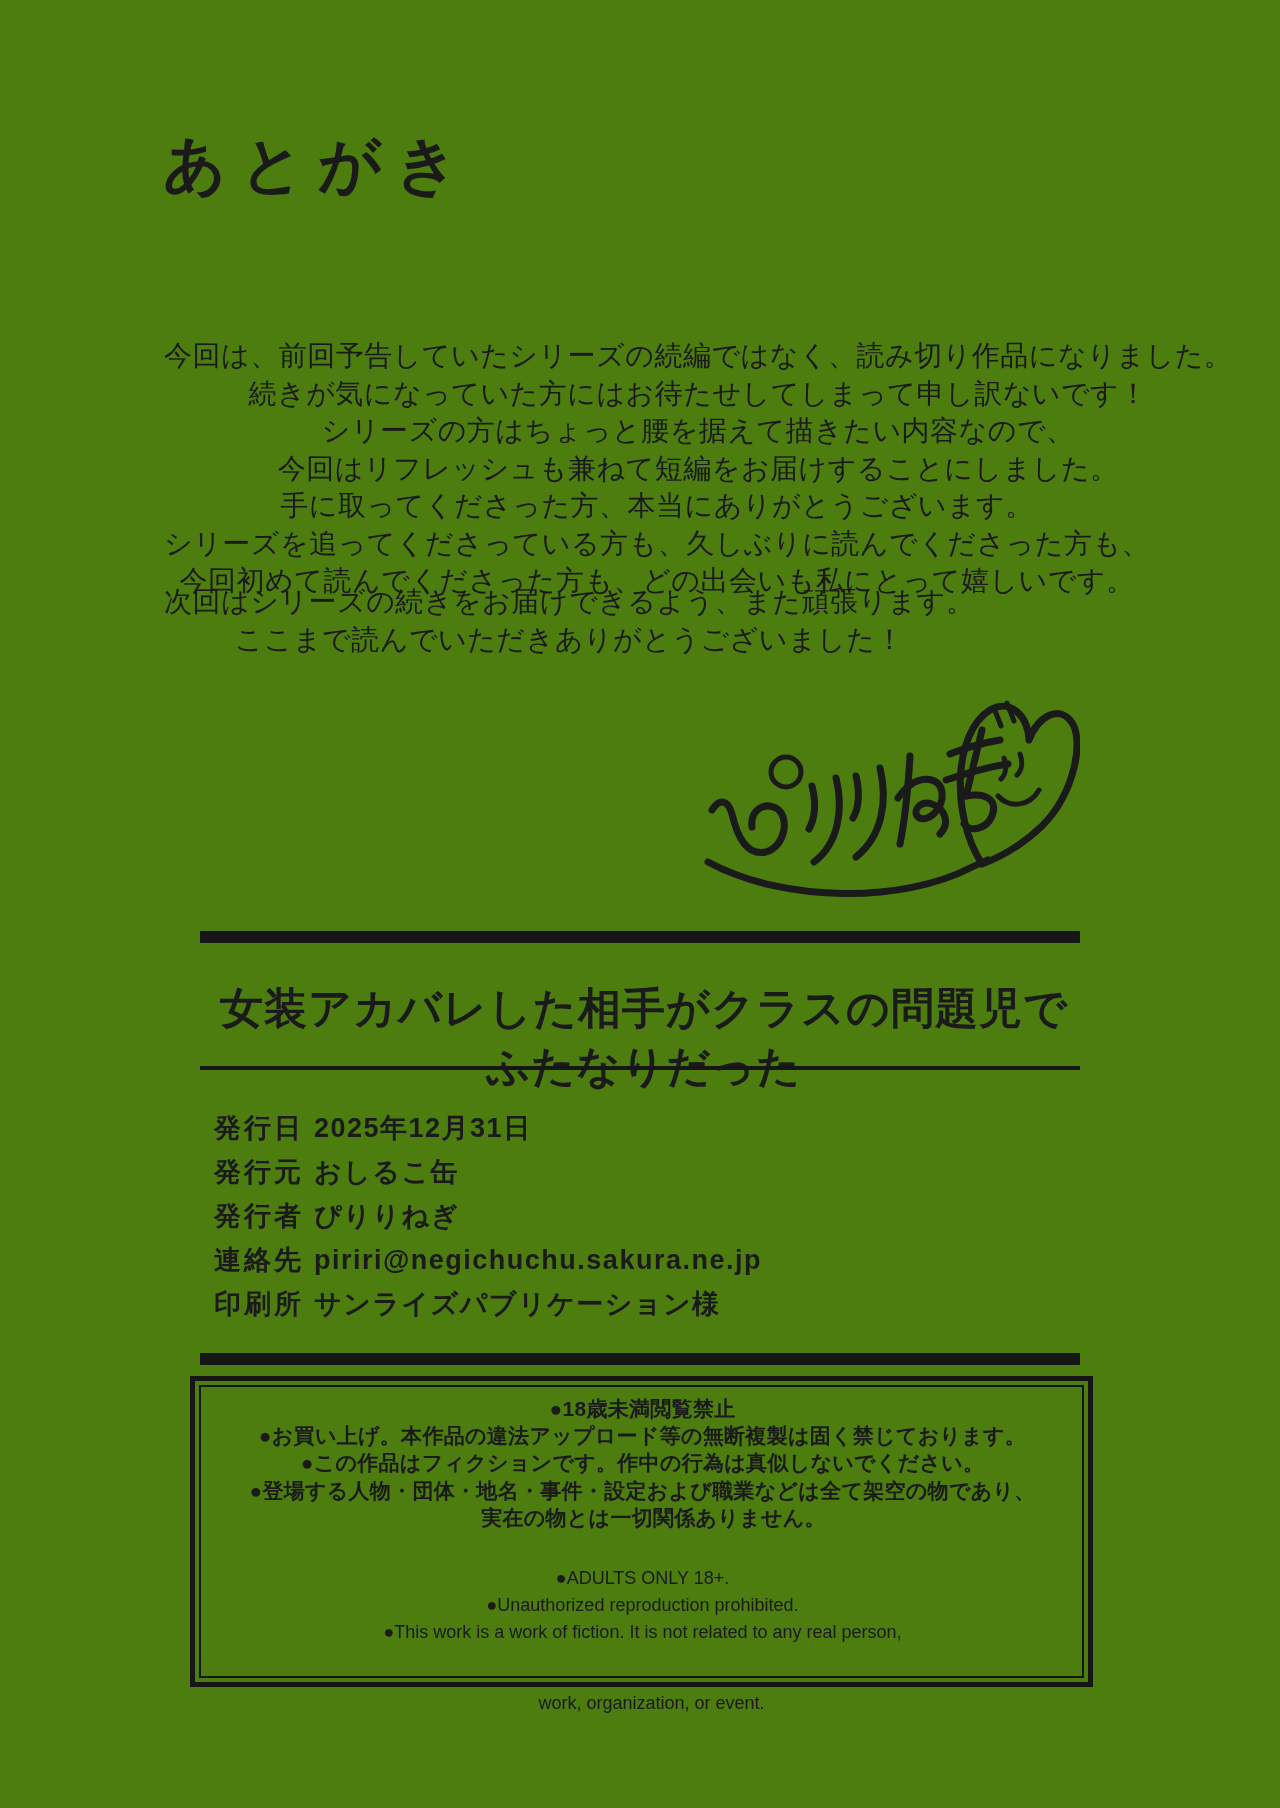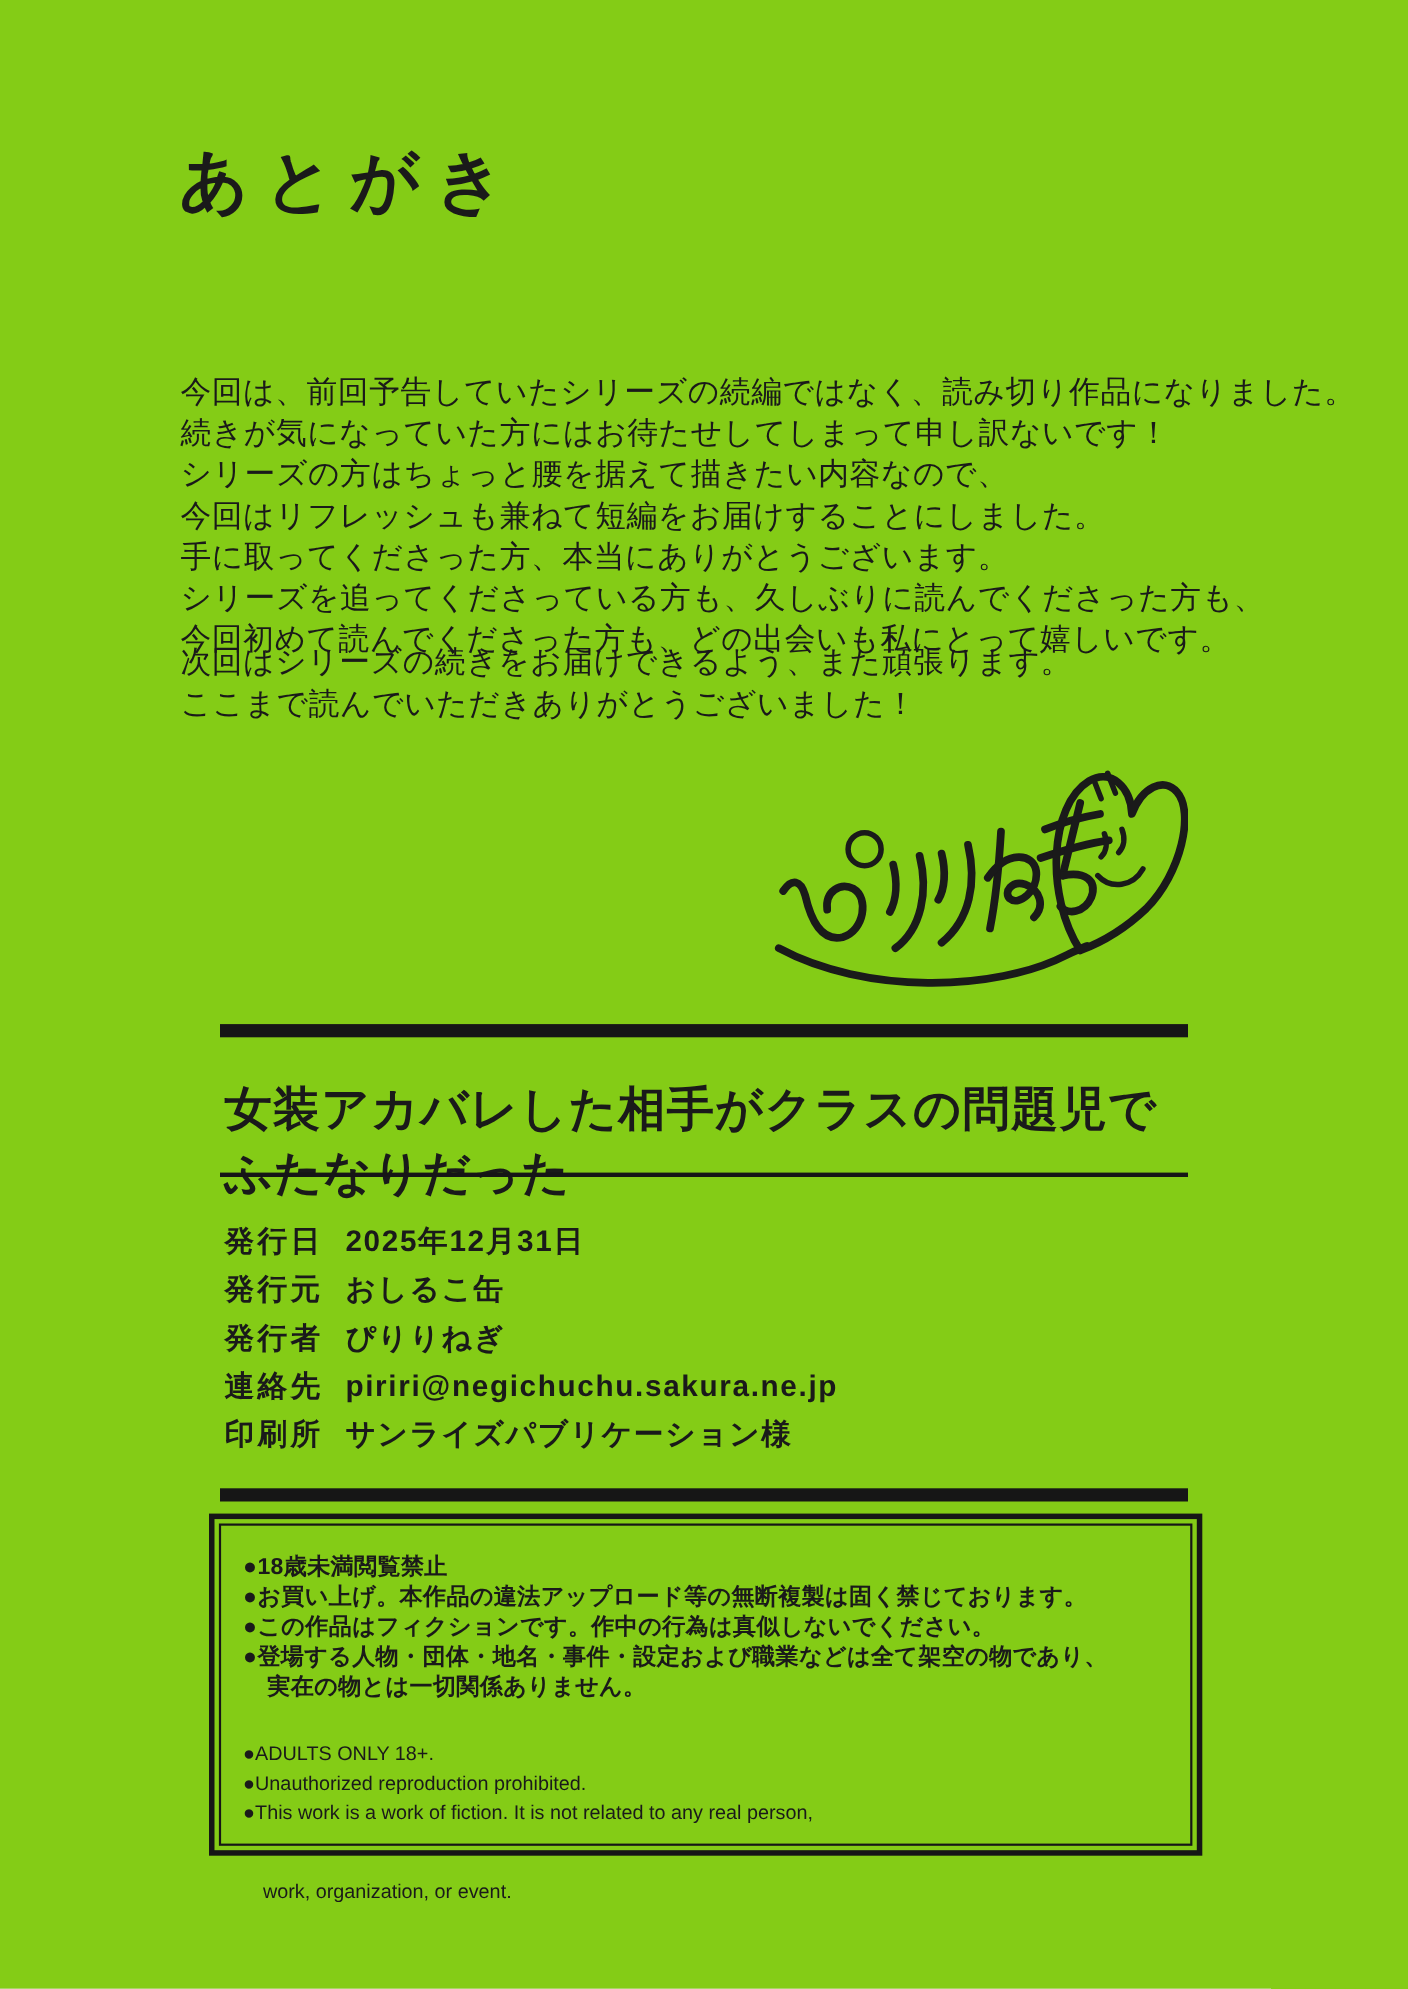--- a/index.html
+++ b/index.html
@@ -1,23 +1,24 @@
 <!DOCTYPE html>
 <html lang="ja"><head>
 <meta charset="utf-8">
 <style>
   html,body{margin:0;padding:0;background:#e8e8e8;}
   .page{
     position:relative;
     width:1280px;height:1808px;
     margin:0 auto;
-    background:#84cc16;
+    background:#4d7c0f;
     color:#1a1a1a;
     font-family:"Liberation Sans","DejaVu Sans",sans-serif;
     overflow:hidden;
+    text-align:center;
   }
   .abs{position:absolute;}
 
   
   .afterword-title{
     left:163px;top:128px;
     font-size:62px;font-weight:600;letter-spacing:14px;
     line-height:1.2;
   }
 
@@ -54,21 +55,21 @@
   .colophon-row .value{letter-spacing:1.5px;}
 
   
   .notice-box{
     left:190px;top:1376px;width:903px;height:311px;
     border:5px solid #161616;box-sizing:border-box;
   }
   .notice-inner{
     position:absolute;inset:4px;
     border:2px solid #161616;
-    padding:24px 18px 0 20px;
+    padding:8px 18px 0 20px;
     box-sizing:border-box;
   }
   .notice-line{font-size:21px;font-weight:700;line-height:27.2px;letter-spacing:0.3px;}
   .notice-line.cont{padding-left:22px;}
   .notice-line.en{font-weight:400;font-size:18px;letter-spacing:0;}
   .notice-line.en.cont{padding-left:18px;margin-top:43px;}
   .notice-gap{height:34px;}
 </style>
 </head>
 <body>

